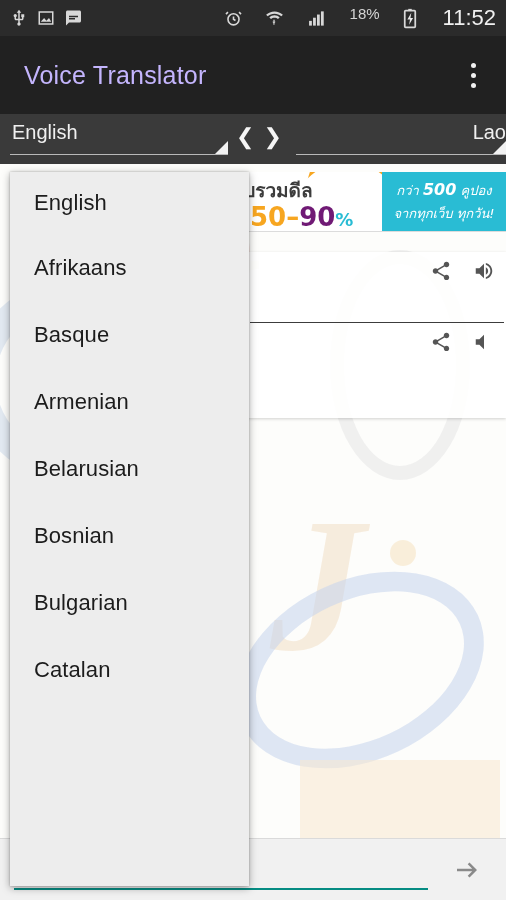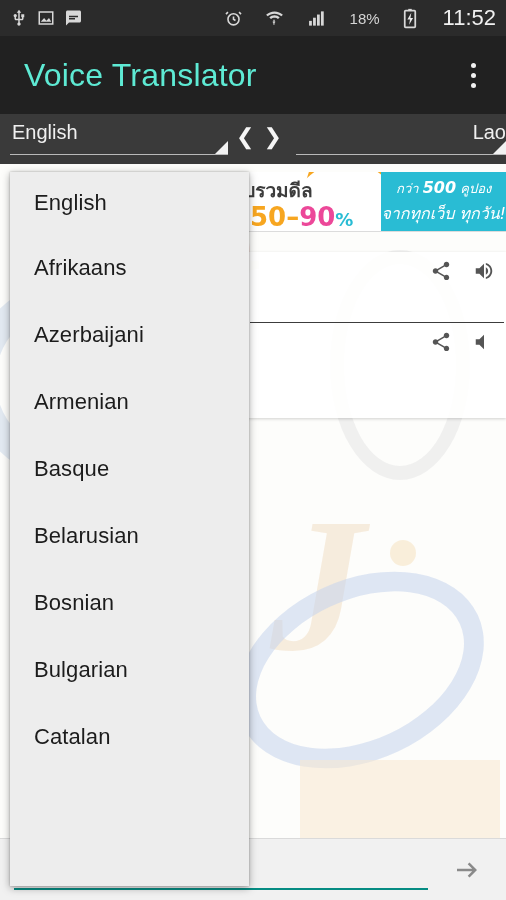--- a/index.html
+++ b/index.html
@@ -35,32 +35,32 @@
   }
 
   
   .statusbar {
     position: absolute; left:0; top:0; width:506px; height:36px;
     background:#2b2b2b; color:#d8d8d8;
     display:flex; align-items:center; padding:0 10px;
     font-size: 13px;
   }
   .sb-left { display:flex; align-items:center; gap:9px; }
-  .sb-right { margin-left:auto; display:flex; align-items:center; gap:22px; }
+  .sb-right { margin-left:auto; display:flex; gap:22px; }
   .sb-ico { display:inline-flex; align-items:center; justify-content:center; }
   .sb-pct { font-size: 15px; color:#d5d5d5; letter-spacing:0; }
   .sb-clock { font-size: 22px; color:#f0f0f0; font-weight:400; margin-left:3px; }
 
   
   .appbar {
     position:absolute; left:0; top:36px; width:506px; height:78px;
     background:#212121; display:flex; align-items:center;
     padding: 0 18px 0 24px;
   }
-  .app-title { color:#5eead4; font-size:32px; font-weight:400; letter-spacing:.2px; }
+  .app-title { color:#c4b5fd; font-size:25px; font-weight:400; letter-spacing:.2px; }
   .overflow { margin-left:auto; width:30px; height:46px;
     display:flex; flex-direction:column; align-items:center; justify-content:center; gap:5px; }
   .overflow i { width:5px; height:5px; border-radius:50%; background:#f2f2f2; display:block; }
 
   
   .langbar {
     position:absolute; left:0; top:114px; width:506px; height:50px;
     background:#3a3a3a; display:flex; align-items:center;
   }
   .spinner {
@@ -100,30 +100,30 @@
   .ad-th1 {
     position:absolute; left:4px; top:3px; font-size:19px; font-weight:700;
     color:#3c3c3c; white-space:nowrap;
     font-family:"DejaVu Sans", sans-serif;
   }
   .ad-th2 {
     position:absolute; left:2px; top:24px; font-size:26px; font-weight:700;
     white-space:nowrap; font-family:"DejaVu Sans", sans-serif; color:#3c3c3c;
   }
   .ad-th2 .num-o { color:#f7a620; }
-  .ad-th2 .num-b { color:#ec4899; }
+  .ad-th2 .num-b { color:#701a75; }
   .ad-th2 .pct   { color:#29bcd4; font-size:18px; }
   .ad-right {
     flex:1; background:#29bcd4; color:#ffffff; position:relative;
     display:flex; flex-direction:column; align-items:center; justify-content:center;
     font-family:"DejaVu Sans", sans-serif;
   }
   .ad-r1 { font-size:13px; font-style:italic; white-space:nowrap; }
   .ad-r1 b { font-size:16px; }
-  .ad-r2 { font-size:16px; font-style:italic; white-space:nowrap; margin-top:2px; }
+  .ad-r2 { font-size:13px; font-style:italic; white-space:nowrap; margin-top:2px; }
 
   
   .card {
     position:absolute; left:248px; top:252px; width:258px; height:166px;
     background:rgba(255,255,255,.88);
     box-shadow:0 1px 3px rgba(0,0,0,.18);
   }
   .card-row { position:relative; height:70px; }
   .card-row.first { height:70px; }
   .card-divider { height:1px; background:#3c3c3c; margin:0 2px; }
@@ -326,29 +326,26 @@
 
   <div class="dropdown">
     <div class="dd-list" id="dd-list">
         <div class="dd-item">
           <span>English</span>
         </div>
         <div class="dd-item">
           <span>Afrikaans</span>
         </div>
         <div class="dd-item">
-          <span>Azerbaijani</span>
+          <span>Basque</span>
         </div>
         <div class="dd-item">
           <span>Armenian</span>
         </div>
         <div class="dd-item">
-          <span>Basque</span>
-        </div>
-        <div class="dd-item">
           <span>Belarusian</span>
         </div>
         <div class="dd-item">
           <span>Bosnian</span>
         </div>
         <div class="dd-item">
           <span>Bulgarian</span>
         </div>
         <div class="dd-item">
           <span>Catalan</span>

